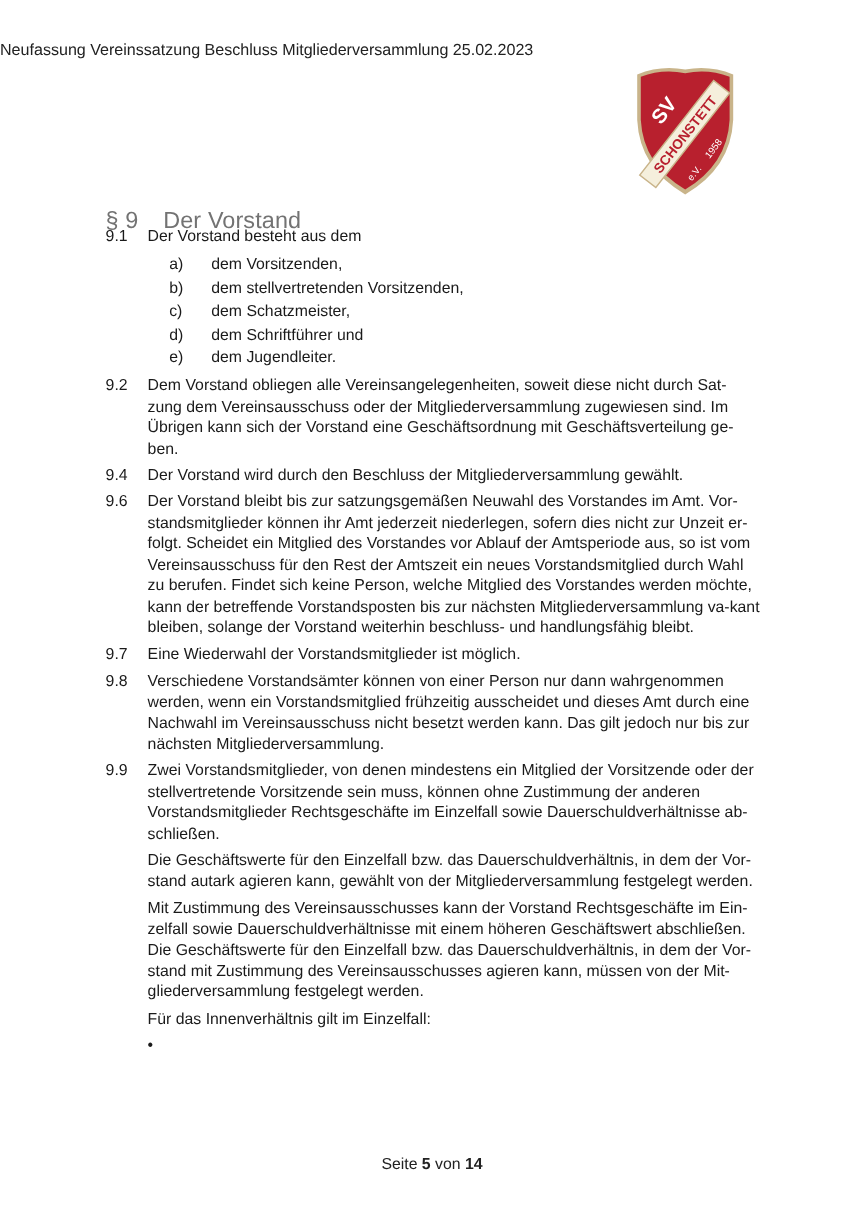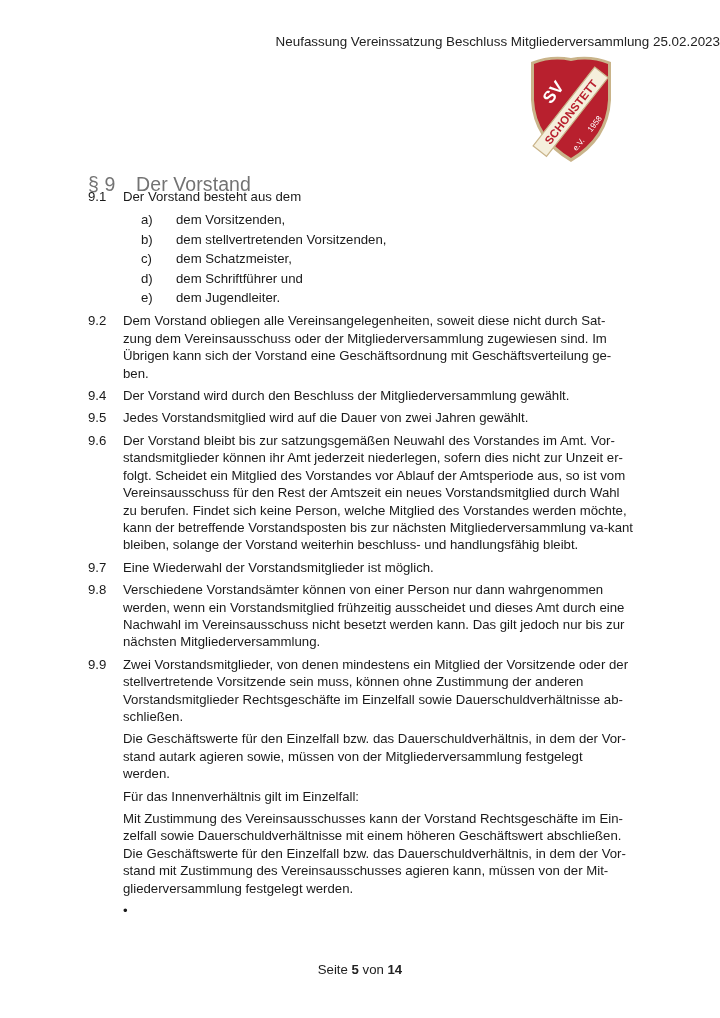--- a/index.html
+++ b/index.html
@@ -2,21 +2,21 @@
 <html><head>
   <meta charset="utf-8">
   <style>
     html, body { margin: 0; padding: 0; background: #ffffff; }
     body {
       width: 720px; height: 1018px; position: relative; overflow: hidden;
       font-family: "Liberation Sans", sans-serif; color: #1a1a1a;
     }
     .header {
       position: absolute; top: 34px; left: 0; width: 720px;
-      text-align: right; font-size: 13.4px; color: #222;
+      text-align: left; font-size: 13.4px; color: #222;
     }
     .logo { position: absolute; left: 527px; top: 52px; width: 88px; height: 112px; }
     .section-title {
       position: absolute; top: 173px; left: 88px;
       font-size: 19.5px; color: #737373; letter-spacing: 0.1px;
     }
     .section-title .num { display: inline-block; width: 48px; }
     .content { position: absolute; top: 188px; left: 88px; width: 545px; font-size: 13.2px; line-height: 17.4px; }
     .item { position: relative; padding-left: 35px; margin-bottom: 5px; }
     .item .inum { position: absolute; left: 0; top: 0; }
@@ -70,41 +70,37 @@
     </div>
     <div class="item">
       <span class="inum">9.2</span>
       <p>Dem Vorstand obliegen alle Vereinsangelegenheiten, soweit diese nicht durch Sat-zung dem Vereinsausschuss oder der Mitgliederversammlung zugewiesen sind. Im Übrigen kann sich der Vorstand eine Geschäftsordnung mit Geschäftsverteilung ge-ben.</p>
     </div>
     <div class="item">
       <span class="inum">9.4</span>
       <p>Der Vorstand wird durch den Beschluss der Mitgliederversammlung gewählt.</p>
     </div>
     <div class="item">
-      <span class="inum">9.5</span>
-      <p>Jedes Vorstandsmitglied wird auf die Dauer von zwei Jahren gewählt.</p>
-    </div>
-    <div class="item">
       <span class="inum">9.6</span>
       <p>Der Vorstand bleibt bis zur satzungsgemäßen Neuwahl des Vorstandes im Amt. Vor-standsmitglieder können ihr Amt jederzeit niederlegen, sofern dies nicht zur Unzeit er-folgt. Scheidet ein Mitglied des Vorstandes vor Ablauf der Amtsperiode aus, so ist vom Vereinsausschuss für den Rest der Amtszeit ein neues Vorstandsmitglied durch Wahl zu berufen. Findet sich keine Person, welche Mitglied des Vorstandes werden möchte, kann der betreffende Vorstandsposten bis zur nächsten Mitgliederversammlung va-kant bleiben, solange der Vorstand weiterhin beschluss- und handlungsfähig bleibt.</p>
     </div>
     <div class="item">
       <span class="inum">9.7</span>
       <p>Eine Wiederwahl der Vorstandsmitglieder ist möglich.</p>
     </div>
     <div class="item">
       <span class="inum">9.8</span>
       <p>Verschiedene Vorstandsämter können von einer Person nur dann wahrgenommen werden, wenn ein Vorstandsmitglied frühzeitig ausscheidet und dieses Amt durch eine Nachwahl im Vereinsausschuss nicht besetzt werden kann. Das gilt jedoch nur bis zur nächsten Mitgliederversammlung.</p>
     </div>
     <div class="item">
       <span class="inum">9.9</span>
       <p>Zwei Vorstandsmitglieder, von denen mindestens ein Mitglied der Vorsitzende oder der stellvertretende Vorsitzende sein muss, können ohne Zustimmung der anderen Vorstandsmitglieder Rechtsgeschäfte im Einzelfall sowie Dauerschuldverhältnisse ab-schließen.</p>
-      <p>Die Geschäftswerte für den Einzelfall bzw. das Dauerschuldverhältnis, in dem der Vor-stand autark agieren sowie, müssen von der Mitgliederversammlung festgelegt werden.</p>
+      <p>Die Geschäftswerte für den Einzelfall bzw. das Dauerschuldverhältnis, in dem der Vor-stand autark agieren kann, gewählt von der Mitgliederversammlung festgelegt werden.</p>
+      <p>Mit Zustimmung des Vereinsausschusses kann der Vorstand Rechtsgeschäfte im Ein-zelfall sowie Dauerschuldverhältnisse mit einem höheren Geschäftswert abschließen. Die Geschäftswerte für den Einzelfall bzw. das Dauerschuldverhältnis, in dem der Vor-stand mit Zustimmung des Vereinsausschusses agieren kann, müssen von der Mit-gliederversammlung festgelegt werden.</p>
       <p>Für das Innenverhältnis gilt im Einzelfall:</p>
-      <p>Mit Zustimmung des Vereinsausschusses kann der Vorstand Rechtsgeschäfte im Ein-zelfall sowie Dauerschuldverhältnisse mit einem höheren Geschäftswert abschließen. Die Geschäftswerte für den Einzelfall bzw. das Dauerschuldverhältnis, in dem der Vor-stand mit Zustimmung des Vereinsausschusses agieren kann, müssen von der Mit-gliederversammlung festgelegt werden.</p>
       <p class="bullet"><span class="dot">•</span></p>
     </div>
   </div>
 
 <div class="footer">
   <span>Seite</span>
   <b>5</b>
   <span>von</span>
   <b>14</b>
 </div>

